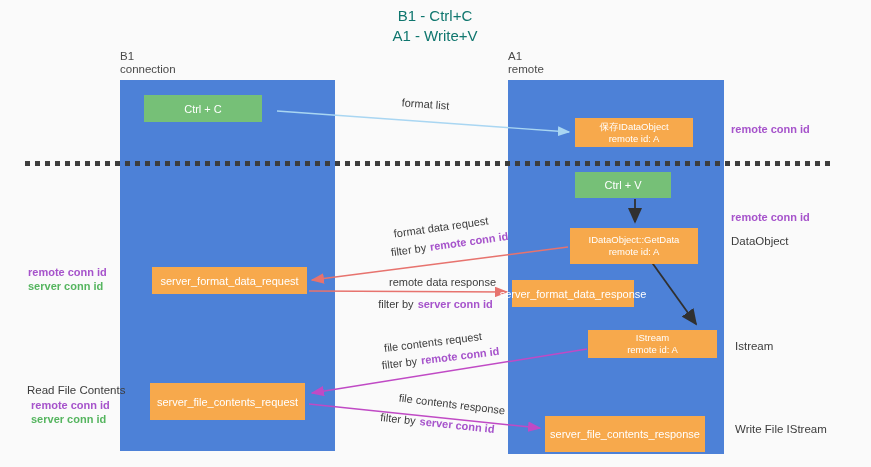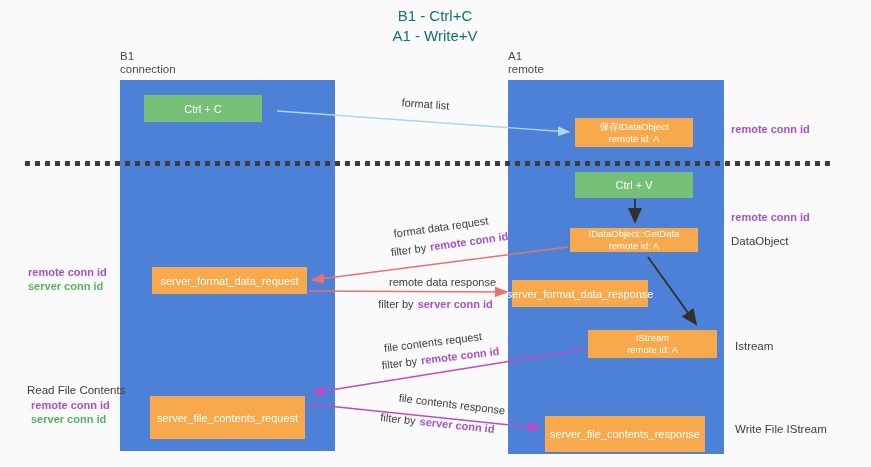--- a/index.html
+++ b/index.html
@@ -95,43 +95,43 @@
 
   <div class="abs box box-green" style="left:144px;top:95px;width:118px;height:27px">
     <span>Ctrl + C</span>
   </div>
 
   <div class="abs box box-orange box-2line" style="left:575px;top:118px;width:118px;height:29px">
     <span>保存IDataObject</span>
     <span>remote id: A</span>
   </div>
 
-  <div class="abs box box-green" style="left:575px;top:172px;width:118px;height:26px">
+  <div class="abs box box-green" style="left:575px;top:172px;width:96px;height:26px">
     <span>Ctrl + V</span>
   </div>
 
-  <div class="abs box box-orange box-2line" style="left:570px;top:228px;width:128px;height:24px">
+  <div class="abs box box-orange box-2line" style="left:570px;top:228px;width:128px;height:36px">
     <span>IDataObject::GetData</span>
     <span>remote id: A</span>
   </div>
 
   <div class="abs box box-orange" style="left:152px;top:267px;width:155px;height:27px">
     <span>server_format_data_request</span>
   </div>
 
-  <div class="abs box box-orange" style="left:512px;top:280px;width:136px;height:27px">
+  <div class="abs box box-orange" style="left:512px;top:280px;width:122px;height:27px">
     <span>server_format_data_response</span>
   </div>
 
   <div class="abs box box-orange box-2line" style="left:588px;top:330px;width:129px;height:28px">
     <span>IStream</span>
     <span>remote id: A</span>
   </div>
 
-  <div class="abs box box-orange" style="left:150px;top:396px;width:155px;height:43px">
+  <div class="abs box box-orange" style="left:150px;top:383px;width:155px;height:37px">
     <span>server_file_contents_request</span>
   </div>
 
   <div class="abs box box-orange" style="left:545px;top:416px;width:160px;height:36px">
     <span>server_file_contents_response</span>
   </div>
 
   <div class="abs edge-label rot-p4" style="left:368px;top:98px;width:115px">
     <span>format list</span>
   </div>

